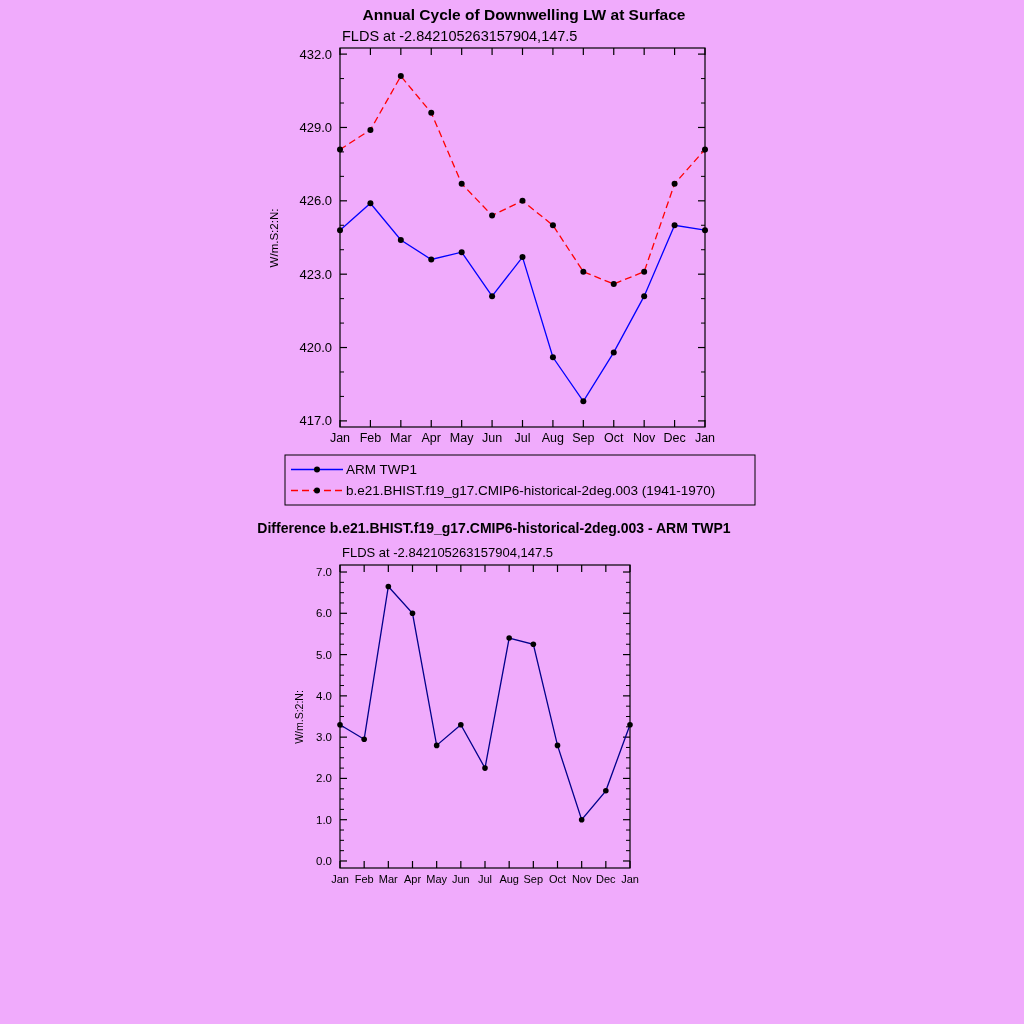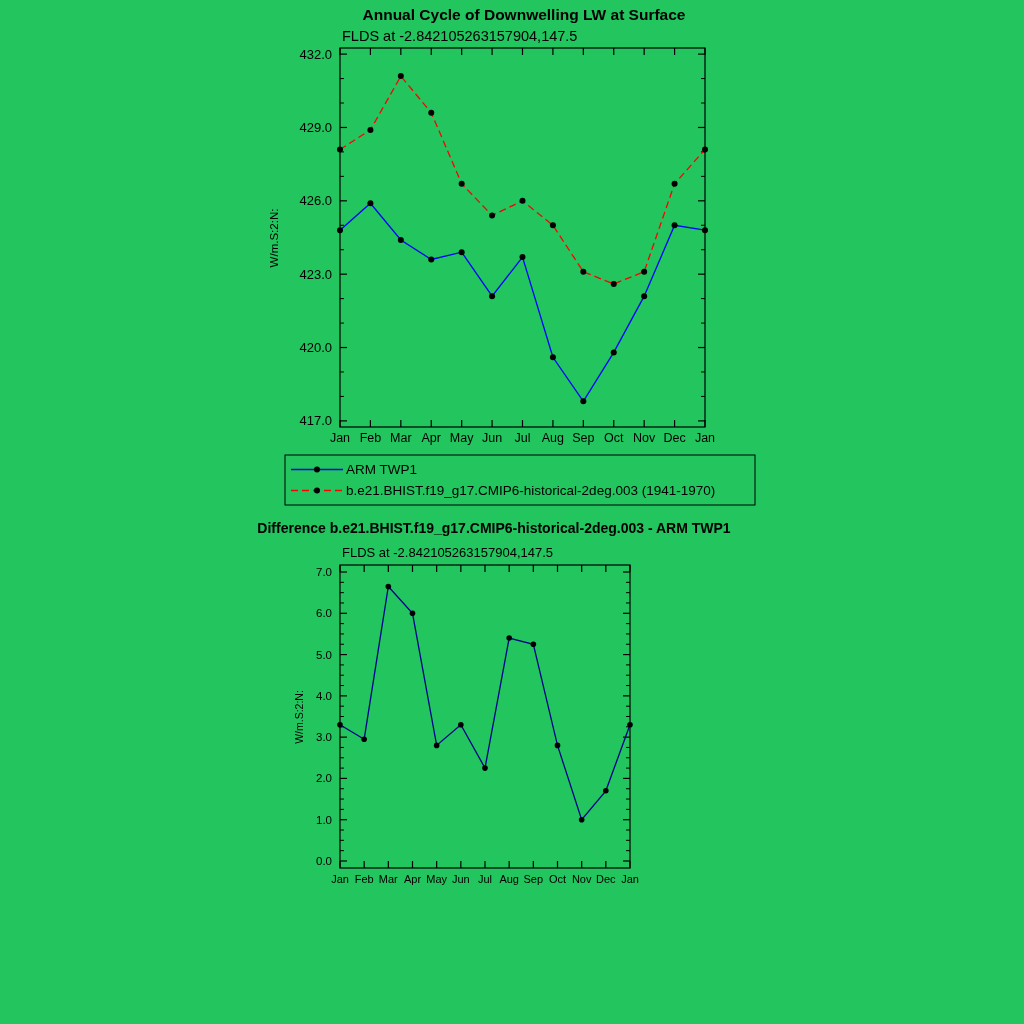--- a/index.html
+++ b/index.html
@@ -1,16 +1,16 @@
 <!DOCTYPE html>
 <html><head>
 <meta charset="utf-8">
 <style>
   html,body{margin:0;padding:0;background:#ffffff;}
-  .page{position:relative;width:1024px;height:1024px;background:#22c55e;overflow:hidden;text-align:center;}
+  .page{position:relative;width:1024px;height:1024px;background:#f0abfc;overflow:hidden;text-align:center;}
   svg text{font-family:"Liberation Sans","DejaVu Sans",sans-serif;fill:#000;}
   .main-title{font-size:15.5px;font-weight:bold;}
   .sub-main-title{font-size:14px;font-weight:bold;}
   .subtitle{font-size:14.5px;}
   .subtitle2{font-size:13px;}
   .ylabel{font-size:11.5px;}
   .ylabel2{font-size:10.5px;}
   .legend-text{font-size:13.5px;}
 </style>
 </head>

